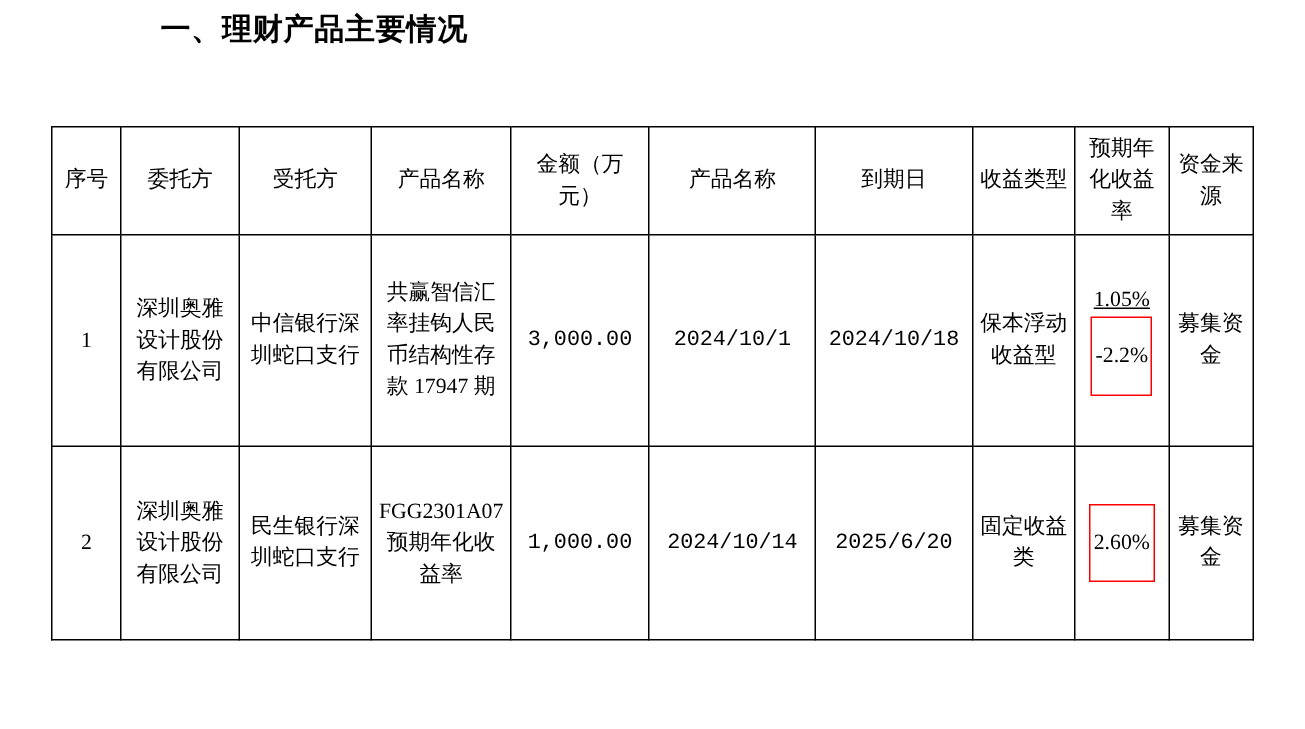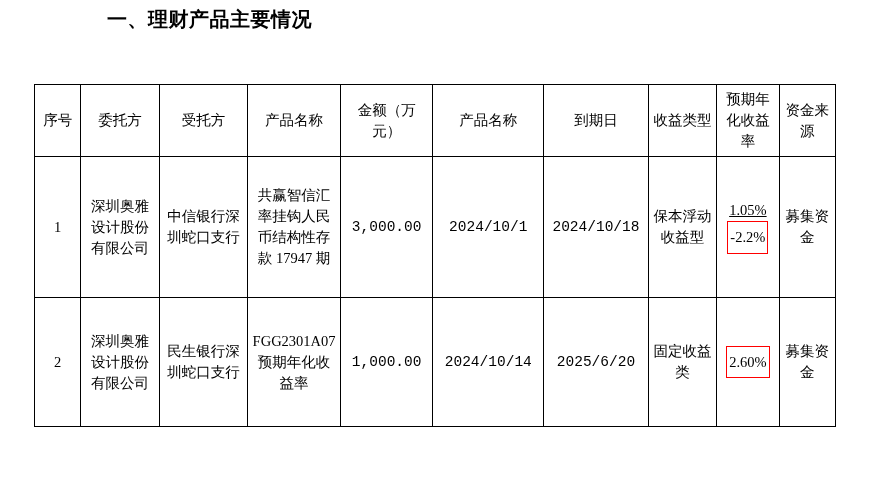--- a/index.html
+++ b/index.html
@@ -71,21 +71,21 @@
 
   .head-cell { line-height: 1.5; }
   .cell-num { font-family: Liberation Mono, monospace; }
   .rate-cell {
     line-height: 1.6;
     text-decoration: underline;
   }
   .highlight-box {
     display: inline-block;
     border: 1.6px solid #ff0000;
-    padding: 6px 2px;
+    padding: 16px 2px;
     line-height: 1.3;
   }
   .row-tall td { height: 132px; }
   .row-tall2 td { height: 120px; }
 </style>
 </head>
 <body>
 
 <div class="page">
 

